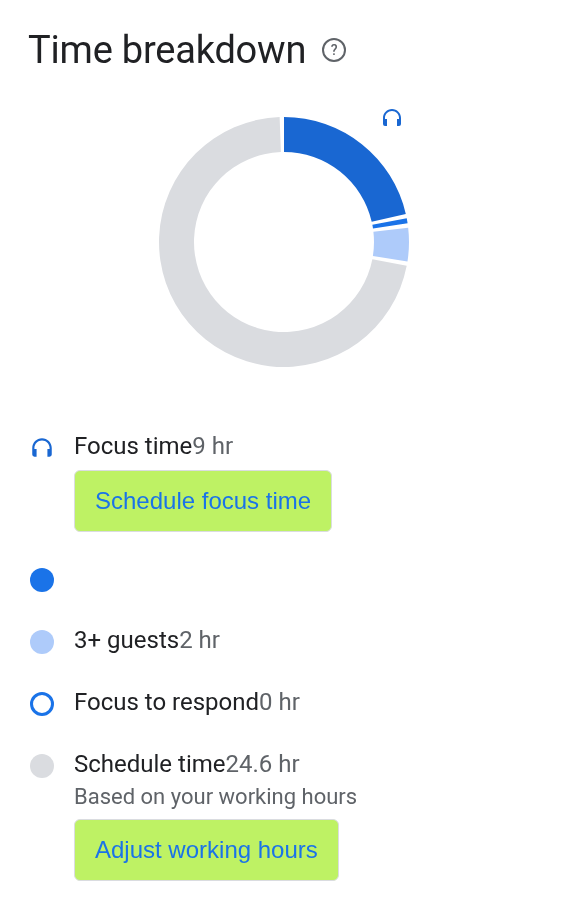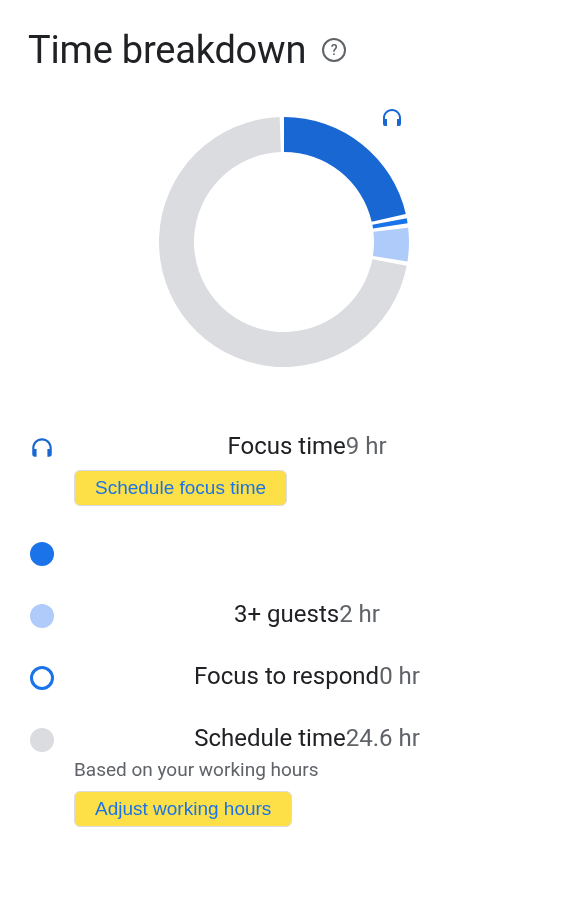--- a/index.html
+++ b/index.html
@@ -86,47 +86,47 @@
       background: transparent;
     }
     .legend-content {
       flex: 1;
       display: flex;
       flex-direction: column;
       gap: 10px;
     }
     .legend-row {
       display: flex;
-      justify-content: center;
+      justify-content: flex-start;
       align-items: baseline;
     }
     .legend-label {
       font-size: 24px;
       color: #202124;
       font-weight: 400;
     }
     .legend-value {
       font-size: 24px;
       color: #5f6368;
       font-weight: 400;
     }
     .legend-sublabel {
-      font-size: 19px;
+      font-size: 22px;
       color: #5f6368;
       margin-top: -4px;
     }
     .action-button {
       display: inline-block;
-      padding: 6px 20px;
+      padding: 16px 20px;
       border: 1px solid #dadce0;
       border-radius: 6px;
       color: #1a73e8;
-      font-size: 19px;
-      font-weight: 400;
-      background: #fde047;
+      font-size: 24px;
+      font-weight: 400;
+      background: #bef264;
       cursor: pointer;
       align-self: flex-start;
     }
   </style>
 </head>
 <body>
 
 <div class="header">
   <div class="title">Time breakdown</div>
   <div class="help-icon">?</div>

